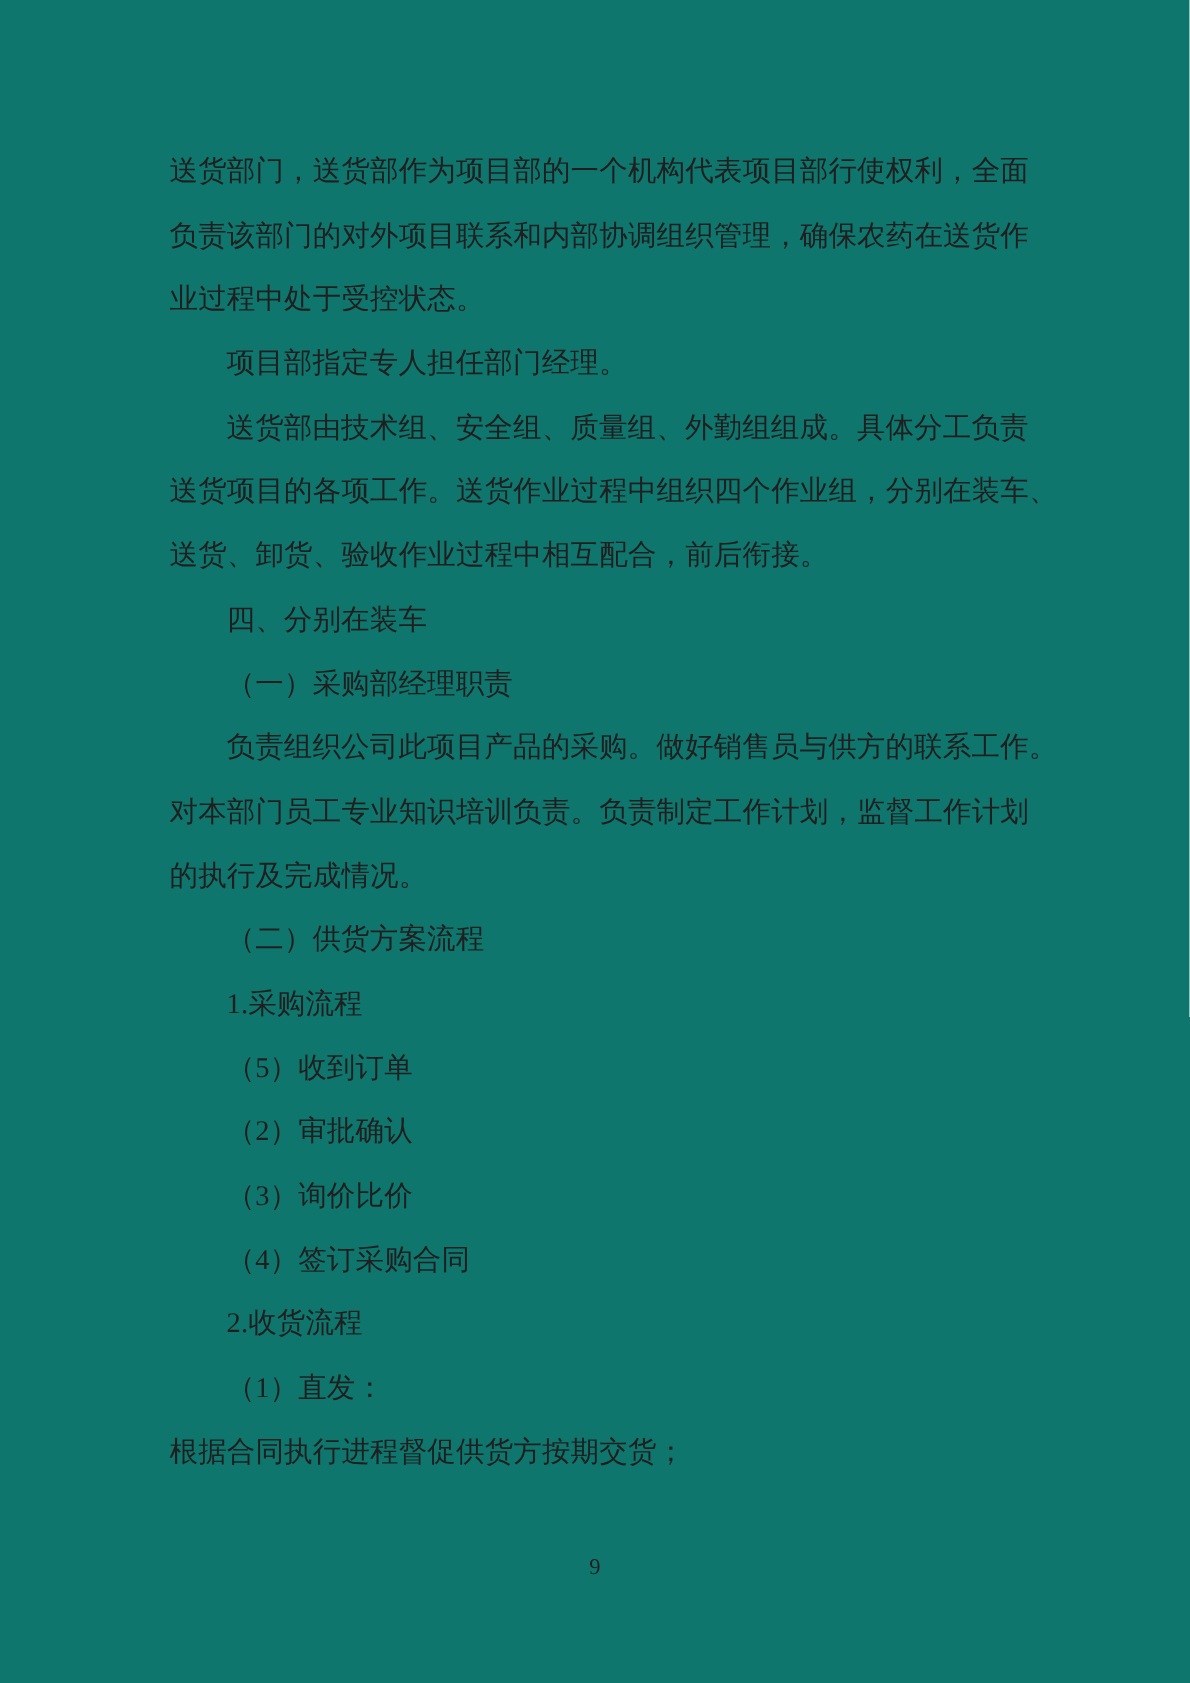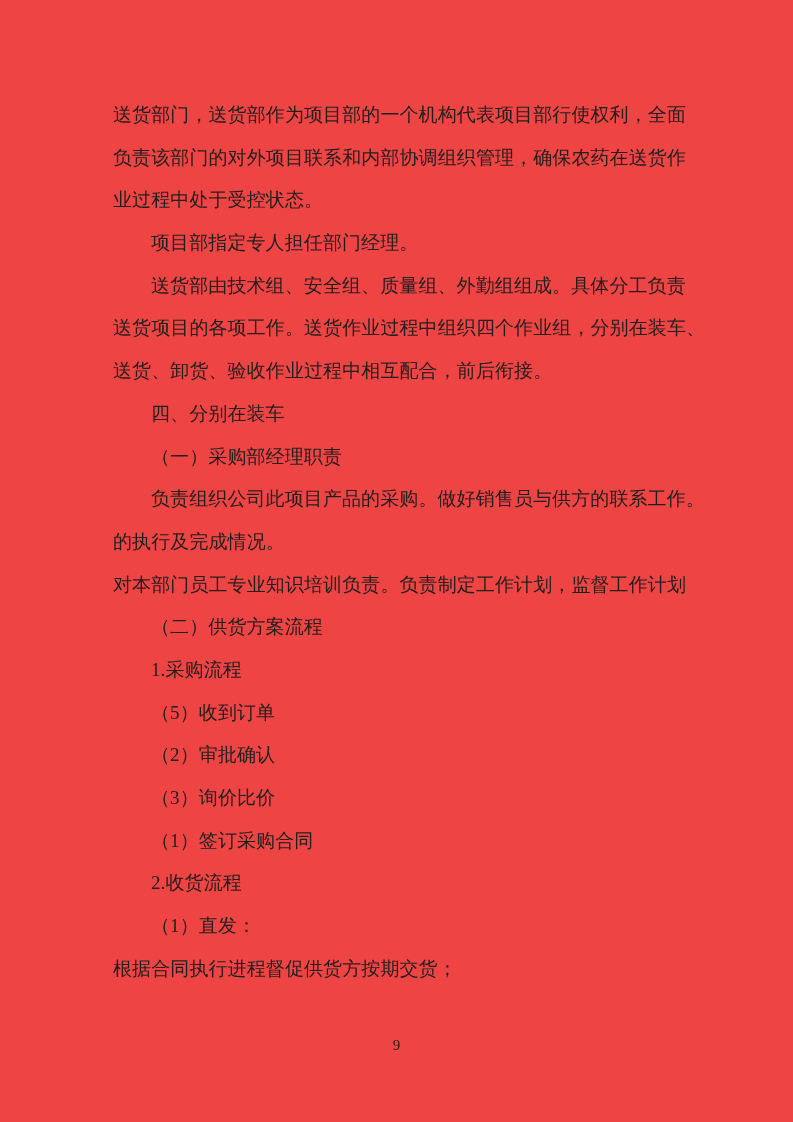--- a/index.html
+++ b/index.html
@@ -4,21 +4,21 @@
 <style>
   html, body {
     margin: 0;
     padding: 0;
     background: #ffffff;
   }
   .page {
     position: relative;
     width: 793px;
     height: 1122px;
-    background: #ef4444;
+    background: #0f766e;
     overflow: hidden;
     font-family: "Liberation Serif", "DejaVu Serif", serif;
   }
   .content {
     position: absolute;
     left: 113px;
     top: 94px;
     width: 567px;
     color: #1f1f1f;
   }
@@ -51,26 +51,26 @@
       <div class="line">送货部门，送货部作为项目部的一个机构代表项目部行使权利，全面</div>
       <div class="line">负责该部门的对外项目联系和内部协调组织管理，确保农药在送货作</div>
       <div class="line">业过程中处于受控状态。</div>
       <div class="line indent">项目部指定专人担任部门经理。</div>
       <div class="line indent">送货部由技术组、安全组、质量组、外勤组组成。具体分工负责</div>
       <div class="line">送货项目的各项工作。送货作业过程中组织四个作业组，分别在装车、</div>
       <div class="line">送货、卸货、验收作业过程中相互配合，前后衔接。</div>
       <div class="line indent">四、分别在装车</div>
       <div class="line indent">（一）采购部经理职责</div>
       <div class="line indent">负责组织公司此项目产品的采购。做好销售员与供方的联系工作。</div>
+      <div class="line">对本部门员工专业知识培训负责。负责制定工作计划，监督工作计划</div>
       <div class="line">的执行及完成情况。</div>
-      <div class="line">对本部门员工专业知识培训负责。负责制定工作计划，监督工作计划</div>
       <div class="line indent">（二）供货方案流程</div>
       <div class="line indent">1.采购流程</div>
       <div class="line indent">（5）收到订单</div>
       <div class="line indent">（2）审批确认</div>
       <div class="line indent">（3）询价比价</div>
-      <div class="line indent">（1）签订采购合同</div>
+      <div class="line indent">（4）签订采购合同</div>
       <div class="line indent">2.收货流程</div>
       <div class="line indent">（1）直发：</div>
       <div class="line">根据合同执行进程督促供货方按期交货；</div>
     </div>
   <div class="footer">9</div>
 </div>
 
 </body></html>

